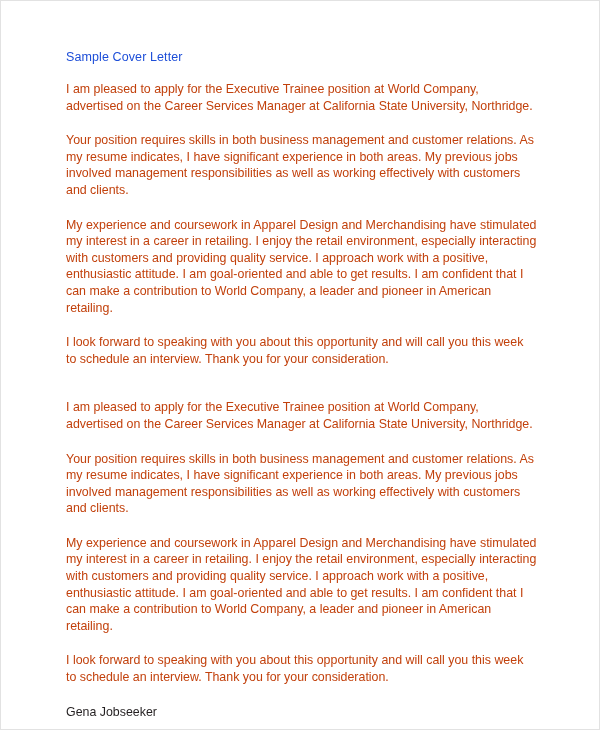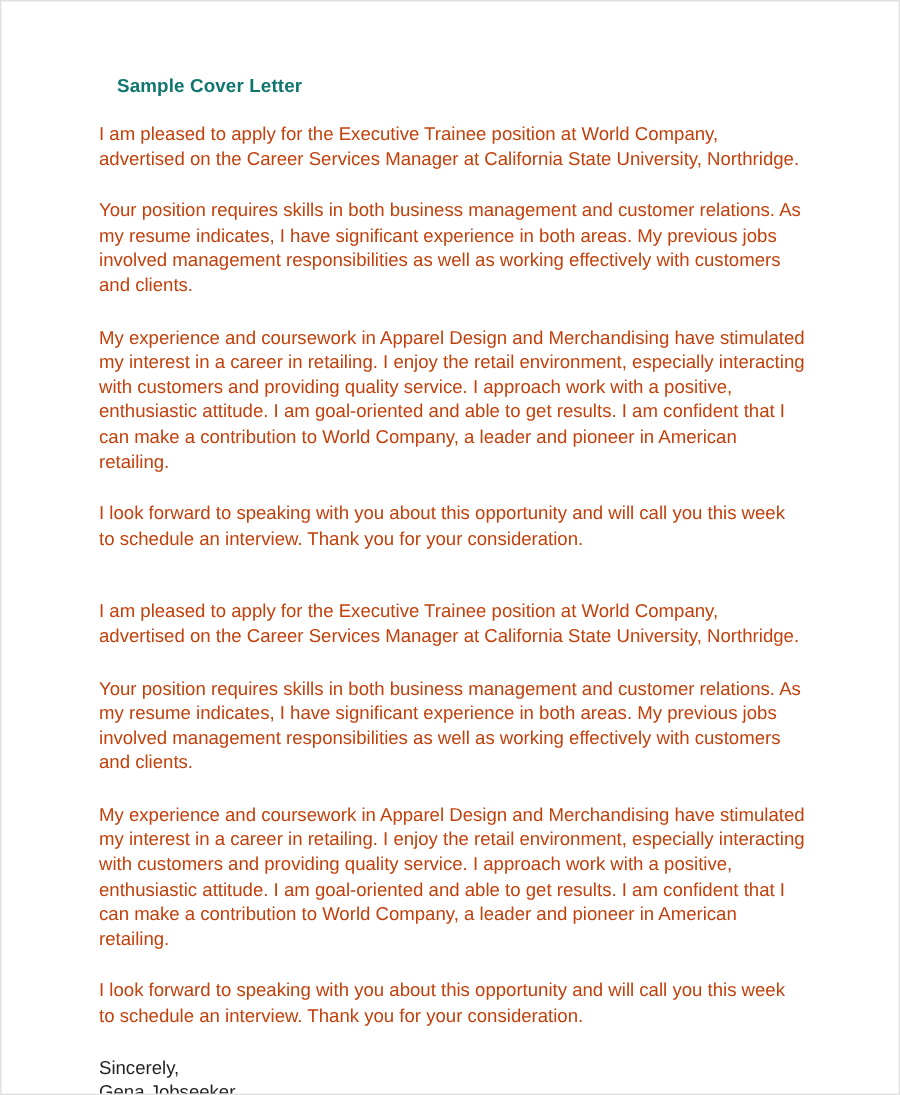--- a/index.html
+++ b/index.html
@@ -23,24 +23,24 @@
     overflow: hidden;
   }
   #doc {
     position: absolute;
     left: 65px;
     top: 48px;
     width: 471px;
   }
   .doc-title {
     font-size: 12.5px;
-    font-weight: bold;
-    color: #0f766e;
+    font-weight: normal;
+    color: #1d4ed8;
     line-height: 16px;
-    margin: 0 0 16px 12px;
+    margin: 0 0 16px 0;
     letter-spacing: 0.1px;
   }
   .para {
     font-size: 12.4px;
     color: #c2410c;
     line-height: 16.6px;
     margin: 0 0 18px 0;
     text-align: left;
   }
   .block-gap {
@@ -77,19 +77,18 @@
 
     <p class="para">I am pleased to apply for the Executive Trainee position at World Company, advertised on the Career Services Manager at California State University, Northridge.</p>
 
     <p class="para">Your position requires skills in both business management and customer relations. As my resume indicates, I have significant experience in both areas. My previous jobs involved management responsibilities as well as working effectively with customers and clients.</p>
 
     <p class="para">My experience and coursework in Apparel Design and Merchandising have stimulated my interest in a career in retailing. I enjoy the retail environment, especially interacting with customers and providing quality service. I approach work with a positive, enthusiastic attitude. I am goal-oriented and able to get results. I am confident that I can make a contribution to World Company, a leader and pioneer in American retailing.</p>
 
     <p class="para">I look forward to speaking with you about this opportunity and will call you this week to schedule an interview. Thank you for your consideration.</p>
 
     <div class="sig">
-      <span class="sig-line">Sincerely,</span>
       <span class="sig-line">Gena Jobseeker</span>
 
     </div>
 
   </div>
 </div>
 
 </body></html>

